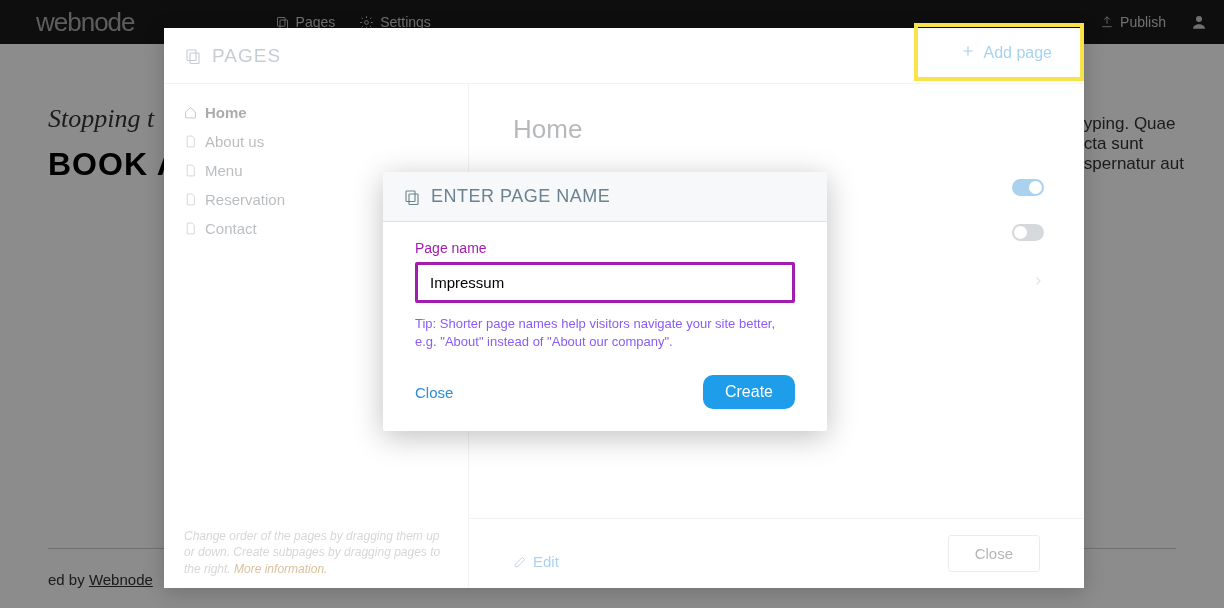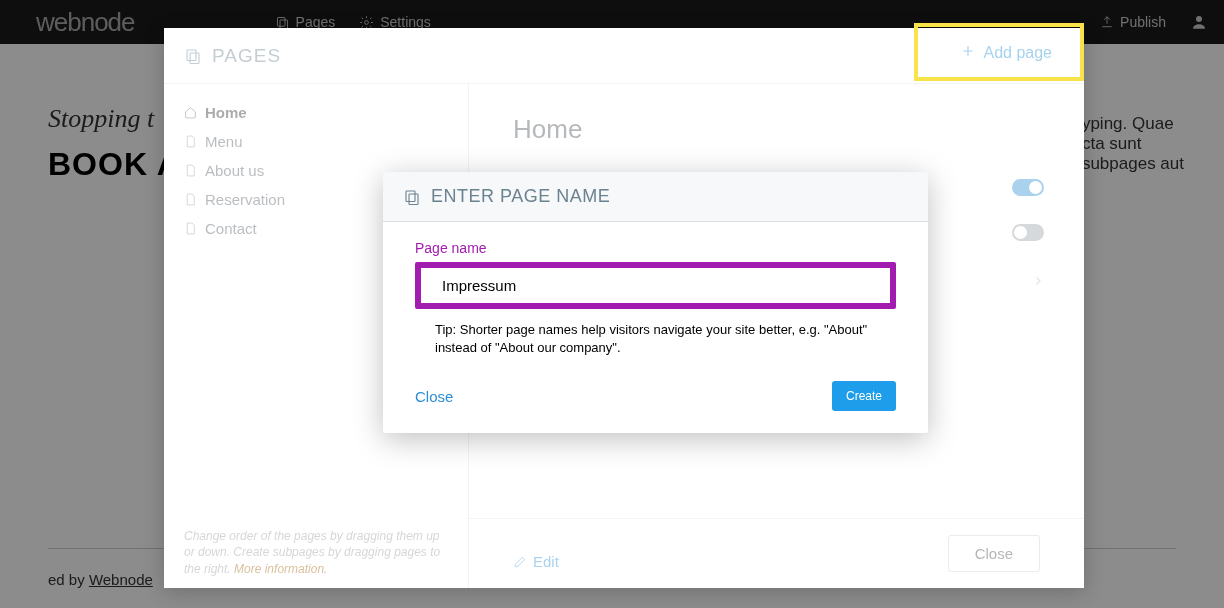--- a/index.html
+++ b/index.html
@@ -275,21 +275,21 @@
     .pages-panel-overlay {
       position: absolute;
       inset: 0;
       background: rgba(255,255,255,0.6);
       z-index: 5;
     }
     .modal {
       position: absolute;
       top: 172px;
       left: 383px;
-      width: 545px;
+      width: 444px;
       background: #fff;
       box-shadow: 0 6px 30px rgba(0,0,0,0.25);
       z-index: 30;
       border-radius: 2px;
     }
     .modal-header {
       padding: 14px 20px;
       border-bottom: 1px solid #e0e0e0;
       display: flex;
       align-items: center;
@@ -305,51 +305,50 @@
     .modal-body {
       padding: 18px 32px 10px;
     }
     .field-label {
       font-size: 14px;
       color: #a21caf;
       margin-bottom: 6px;
     }
     .text-input {
       width: 100%;
-      padding: 9px 21px;
-      font-size: 15px;
-      border: 6px solid #a21caf;
+      padding: 9px 12px;
+      font-size: 15px;
+      border: 3px solid #a21caf;
       border-radius: 2px;
       outline: none;
     }
     .tip {
       font-size: 13px;
-      color: #000000;
+      color: #8b5cf6;
       margin-top: 12px;
       line-height: 1.4;
-      margin-left: 20px;
     }
     .modal-footer {
       padding: 14px 32px 22px;
       display: flex;
       justify-content: space-between;
       align-items: center;
     }
     .modal-close {
       color: #2b8ed6;
       font-size: 15px;
       cursor: pointer;
     }
     .create-btn {
       background: #1d9dea;
       color: #fff;
       border: none;
-      padding: 8px 14px;
-      font-size: 12px;
-      border-radius: 3px;
+      padding: 8px 22px;
+      font-size: 16px;
+      border-radius: 10px;
       cursor: pointer;
     }
     svg.small-icon { fill: none; stroke: currentColor; stroke-width: 1.5; }
   </style>
 </head>
 <body>
 
 <div class="top-nav">
   <div class="logo">webnode</div>
   <div class="nav-items">
@@ -381,21 +380,21 @@
       </svg>
   </div>
 </div>
 
 <div class="bg-content">
   <div class="tagline">Stopping t</div>
   <div class="book-heading">BOOK A</div>
   <div class="bg-right">
     <div>yping. Quae</div>
     <div>cta sunt</div>
-    <div>subpages aut</div>
+    <div>spernatur aut</div>
   </div>
   <div class="bg-footer">
     <div class="bg-footer-right">
       <span style="text-decoration:none">ed by </span><span>Webnode</span>
     </div>
   </div>
 </div>
 
 <div class="overlay"></div>
 
@@ -421,27 +420,27 @@
       <div class="page-item active">
         <svg class="page-icon" viewBox="0 0 24 24" style="stroke:#555;fill:none;stroke-width:1.5">
             <path d="M3 11l9-8 9 8v10a1 1 0 0 1-1 1H4a1 1 0 0 1-1-1z"></path>
           </svg>
         <span>Home</span>
       </div>
       <div class="page-item">
         <svg class="page-icon" viewBox="0 0 24 24" style="stroke:#888;fill:none;stroke-width:1.5">
             <path d="M6 2h9l4 4v16H6z"></path>
           </svg>
-        <span>Menu</span>
+        <span>About us</span>
       </div>
       <div class="page-item">
         <svg class="page-icon" viewBox="0 0 24 24" style="stroke:#888;fill:none;stroke-width:1.5">
             <path d="M6 2h9l4 4v16H6z"></path>
           </svg>
-        <span>About us</span>
+        <span>Menu</span>
       </div>
       <div class="page-item">
         <svg class="page-icon" viewBox="0 0 24 24" style="stroke:#888;fill:none;stroke-width:1.5">
             <path d="M6 2h9l4 4v16H6z"></path>
           </svg>
         <span>Reservation</span>
       </div>
       <div class="page-item">
         <svg class="page-icon" viewBox="0 0 24 24" style="stroke:#888;fill:none;stroke-width:1.5">
             <path d="M6 2h9l4 4v16H6z"></path>

